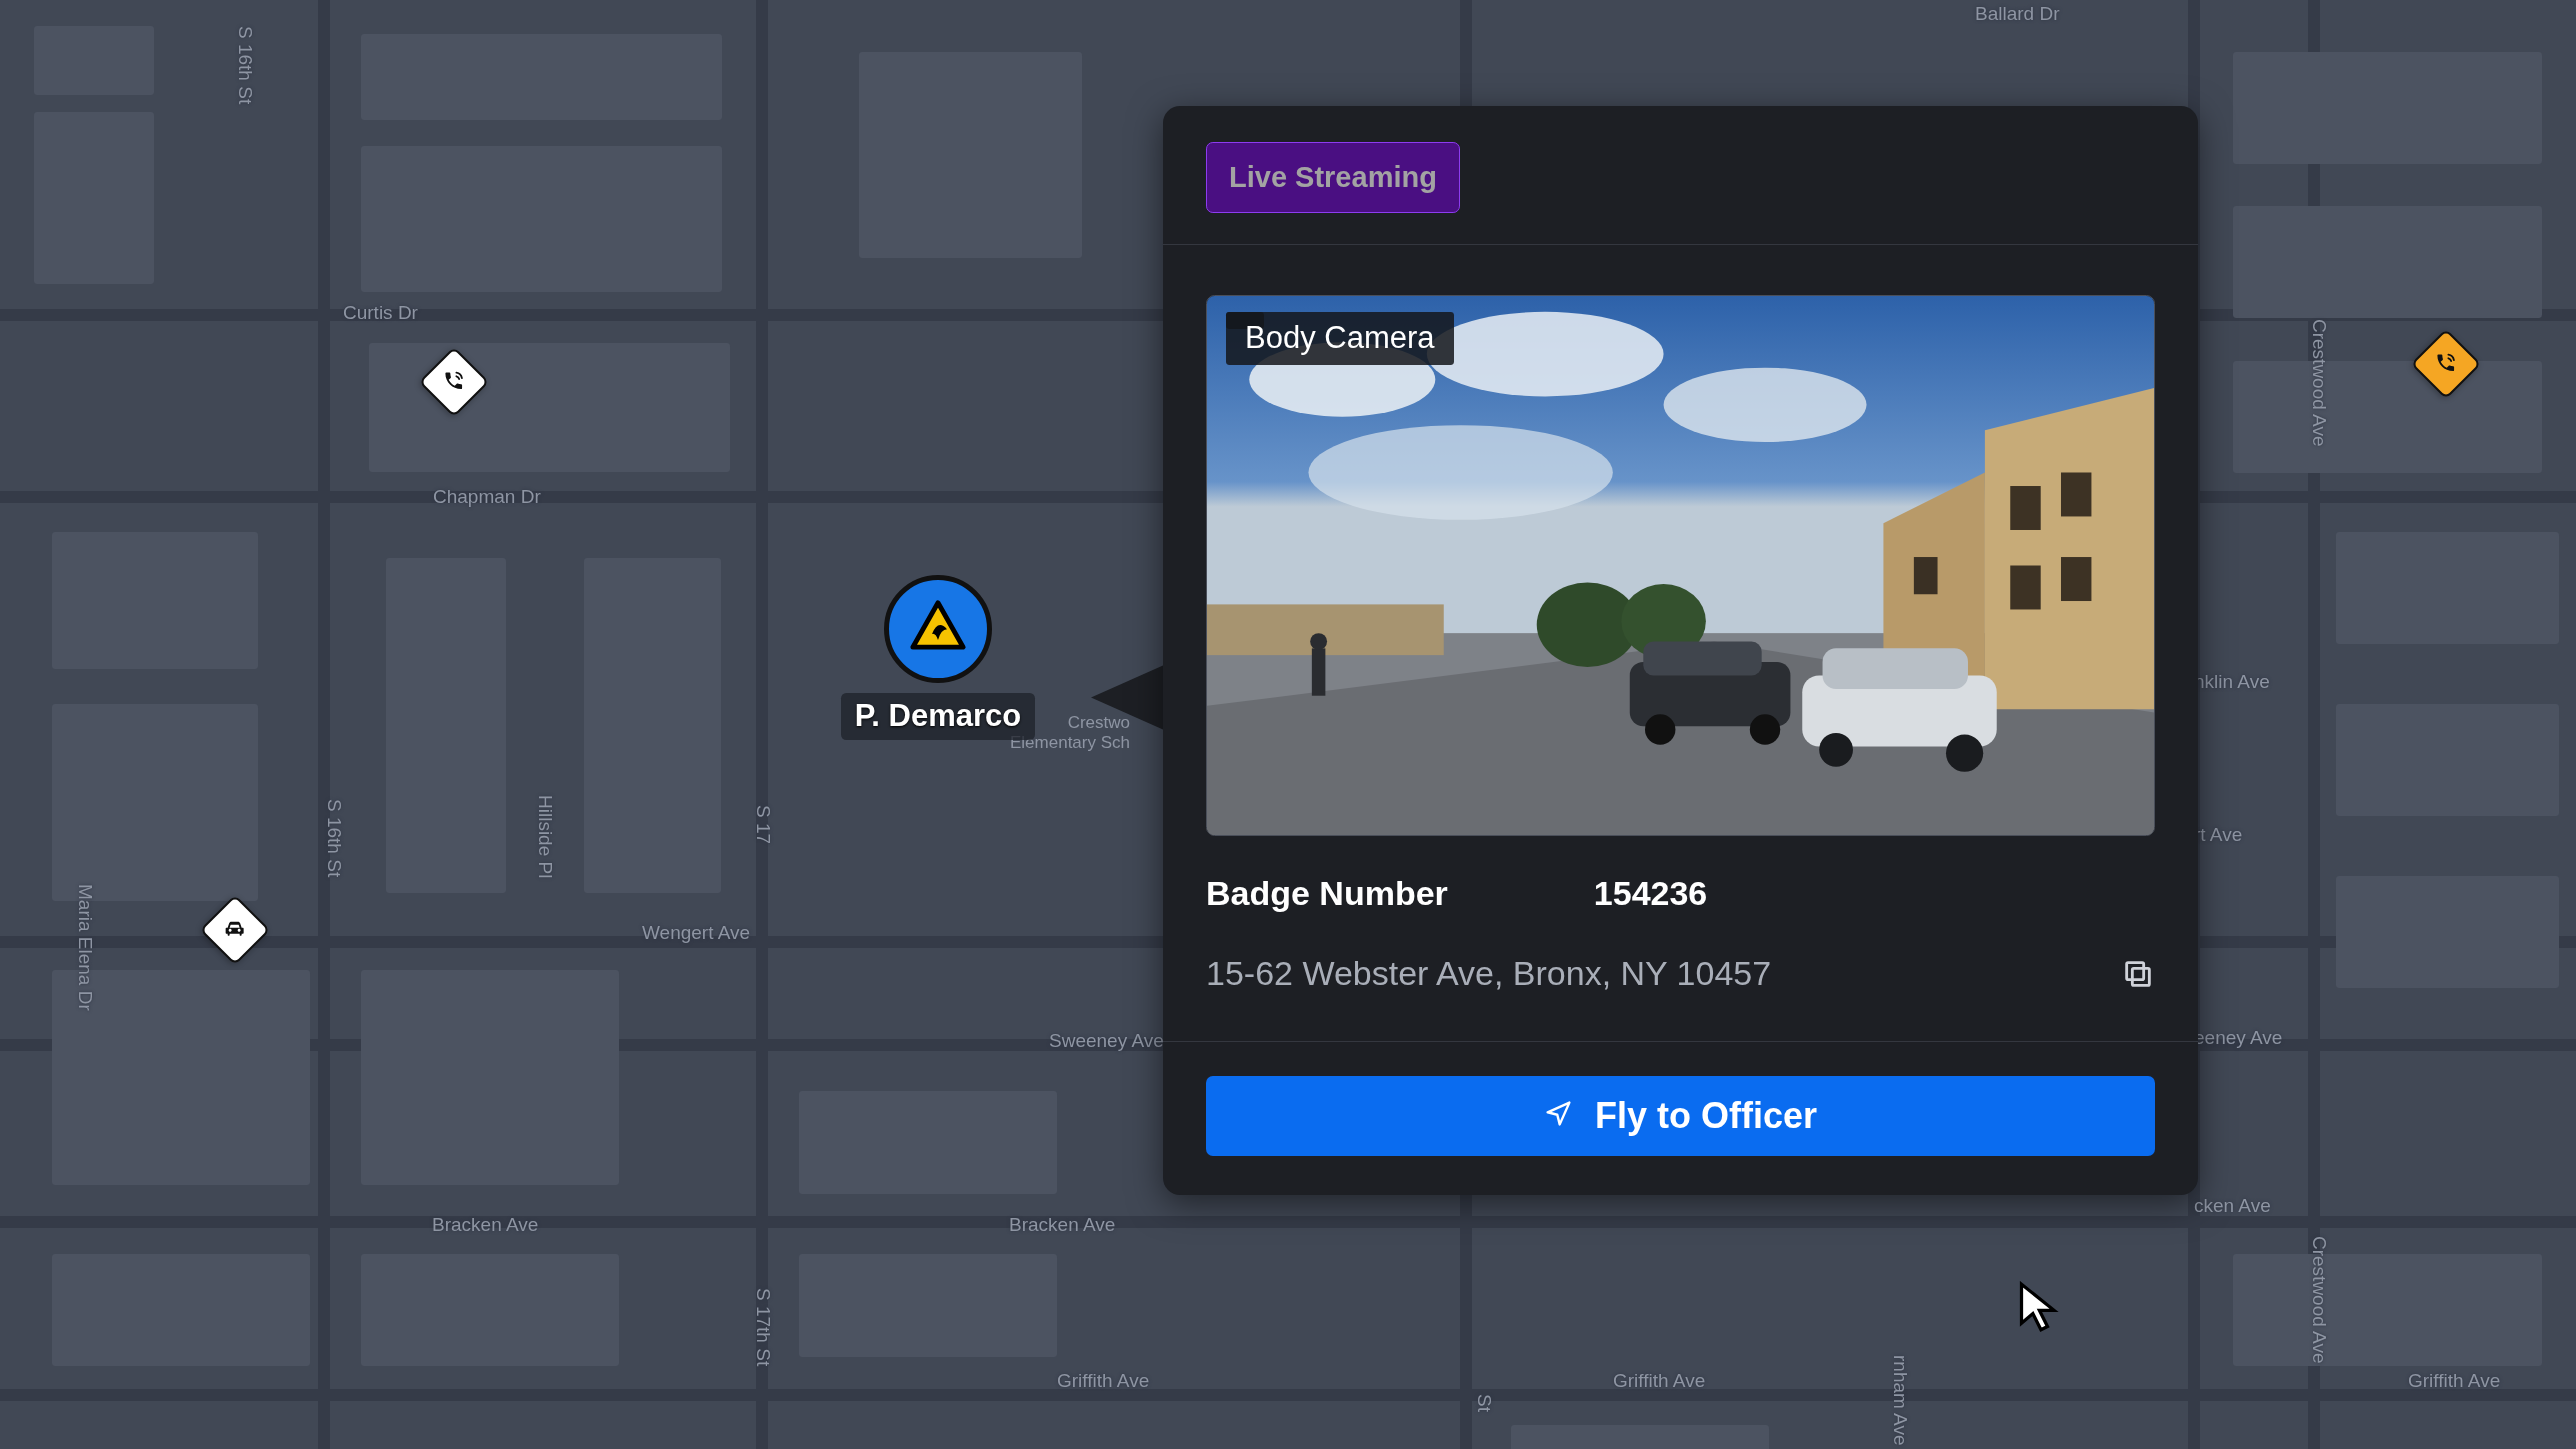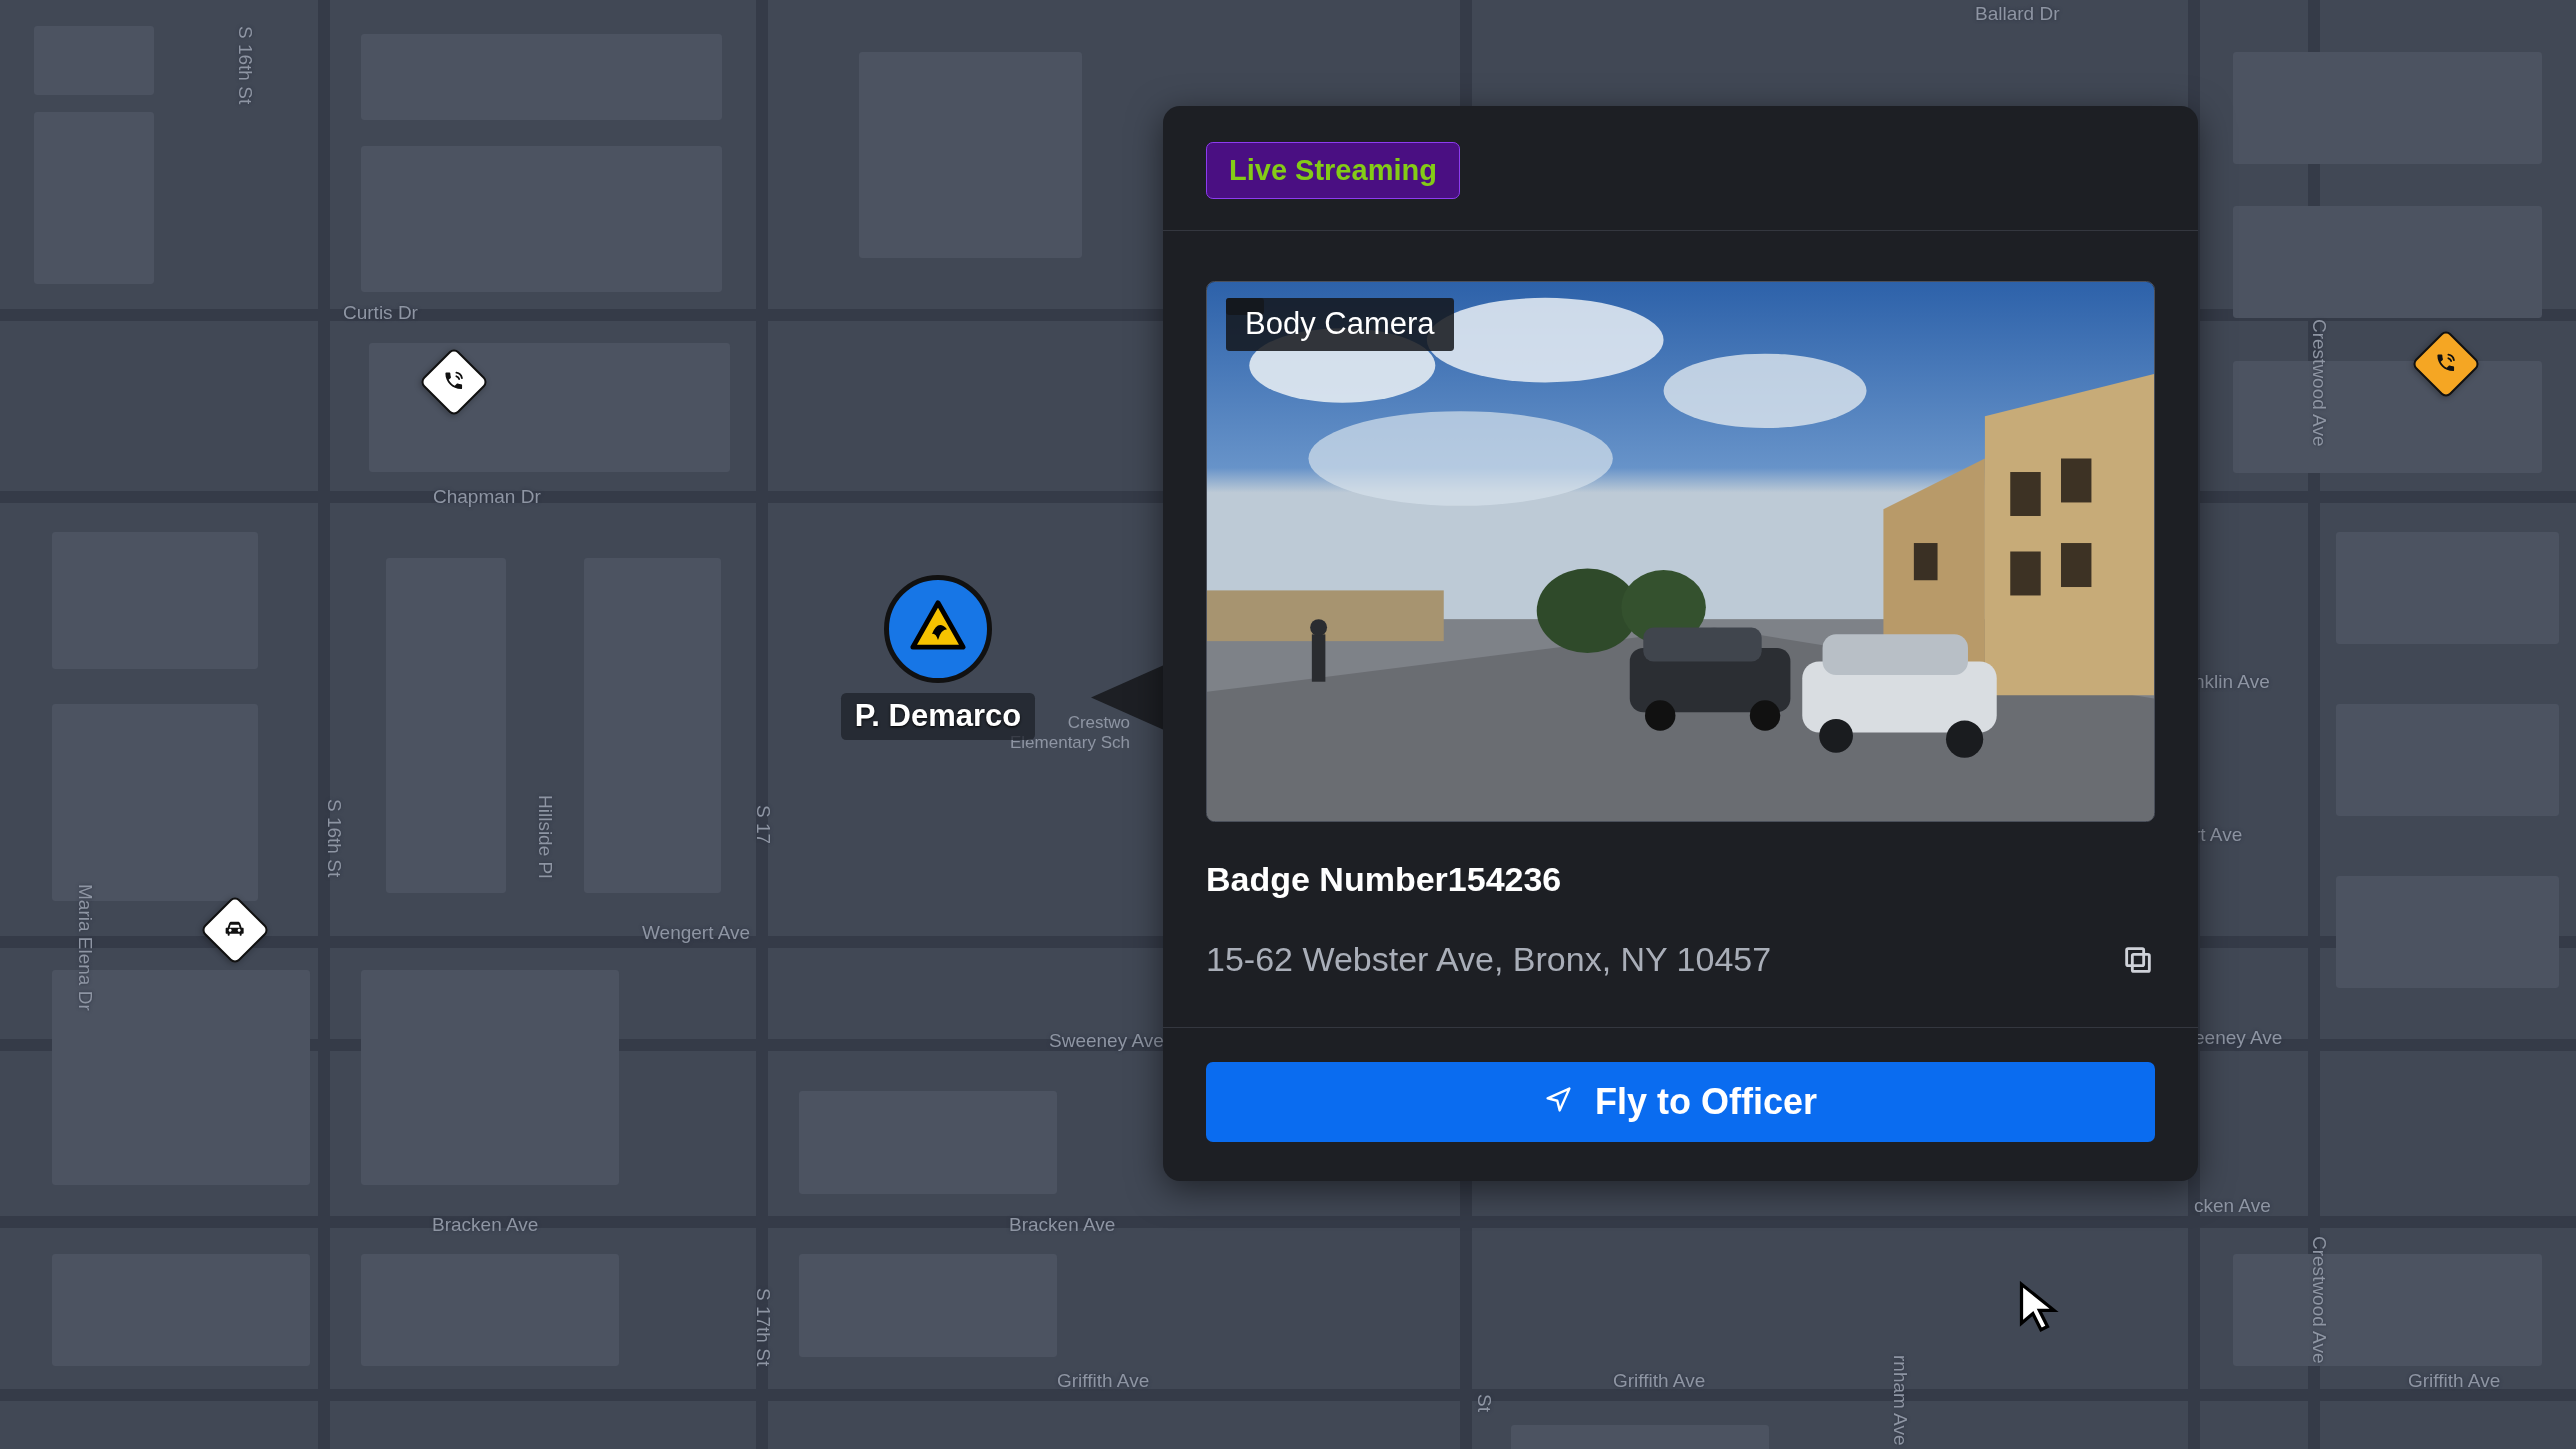--- a/index.html
+++ b/index.html
@@ -99,24 +99,24 @@
   display: flex; align-items: center; justify-content: space-between;
   padding: 36px 43px 31px 43px;
 }
 .panel-title {
   font-size: 41px;
   font-weight: 700;
 }
 .live-badge {
   background: #4a0f82;
   border: 1.7px solid #8d3cf0;
-  color: #84cc16;
+  color: #a3a3a3;
   font-size: 29px;
   font-weight: 600;
-  padding: 11px 22px;
+  padding: 18px 22px;
   border-radius: 6.9px;
 }
 .panel hr {
   border: none;
   border-top: 0.9px solid #34373f;
   margin: 0 0;
 }
 .video-wrap {
   margin: 50px 43px 0 43px;
   position: relative;
@@ -128,20 +128,21 @@
 .video-feed { width: 100%; height: 100%; }
 .video-tag {
   position: absolute; top: 15.5px; left: 19px;
   background: rgba(20,22,27,.85);
   padding: 8.6px 19px;
   font-size: 31px;
   border-radius: 3.4px;
 }
 .detail-row {
   display: flex; align-items: baseline;
+  gap: 146px;
   padding: 38px 43px 0 43px;
 }
 .detail-row .label {
   font-size: 34px;
   font-weight: 600;
 }
 .detail-row .value {
   font-size: 34px;
   font-weight: 600;
 }

